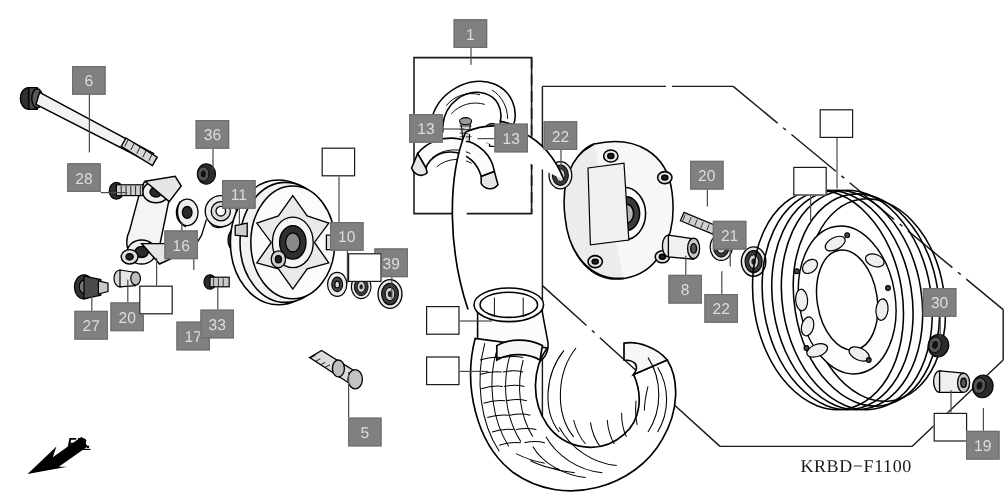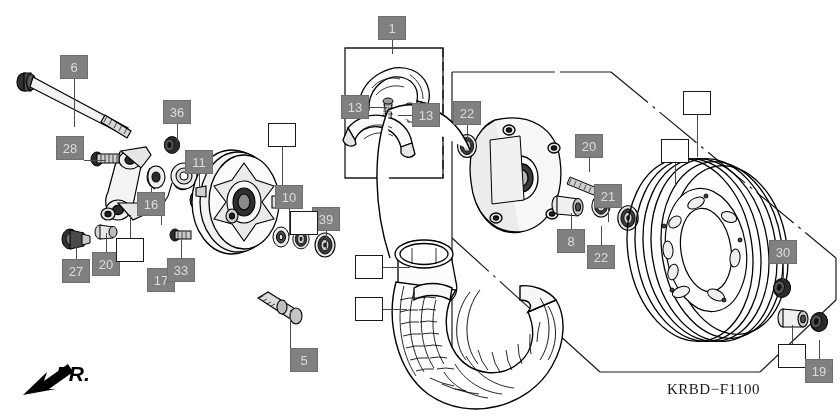--- a/index.html
+++ b/index.html
@@ -19,22 +19,22 @@
   .leader{position:absolute;background:#4a4a4a;z-index:5;}
   .leader.v{width:1px;}
   .leader.h{height:1px;}
   #partcode{
     position:absolute;left:667px;top:381px;
     font-family:"Liberation Serif",serif;font-size:15px;color:#1a1a1a;
     letter-spacing:0.5px;white-space:nowrap;z-index:7;
   }
   #frlabel{
     position:absolute;left:56px;top:362px;
-    font-family:"Liberation Sans",sans-serif;font-size:21px;
-    font-weight:bold;font-style:italic;color:#000;z-index:7;
+    font-family:"Liberation Sans",sans-serif;font-size:12px;
+    font-weight:bold;font-style:italic;color:#000;z-index:7;text-decoration:underline;
   }
 </style>
 </head>
 <body>
 
 <div id="stage">
 
   <svg id="art" viewBox="0 0 840 420">
     <defs>
       <g id="g-hex-nut">

